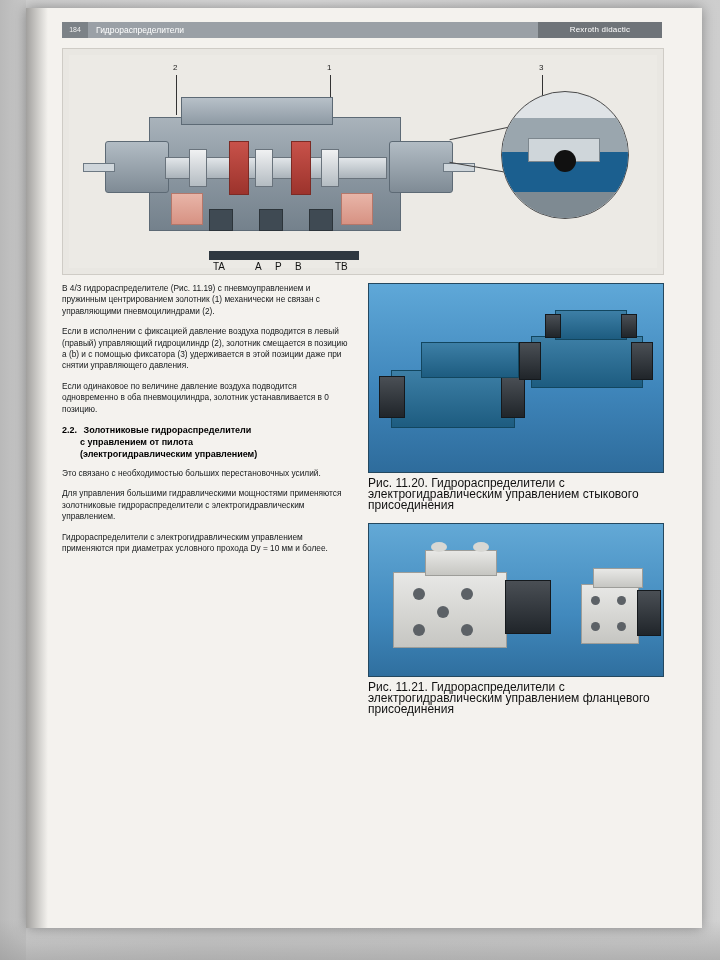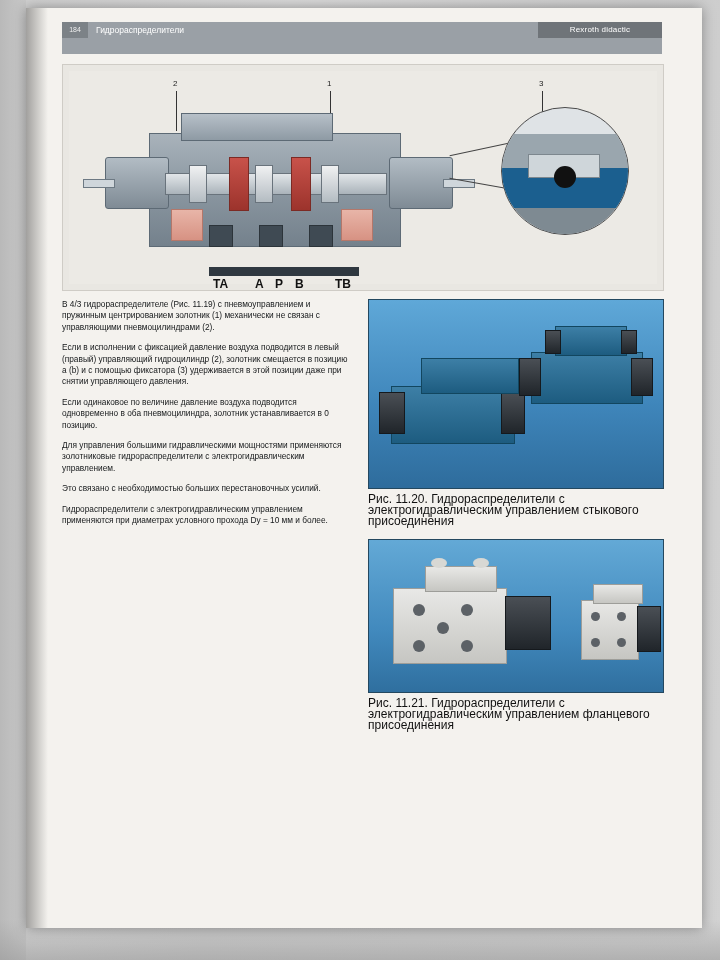--- a/index.html
+++ b/index.html
@@ -34,21 +34,21 @@
   }
   .page:before{ 
     content:"";position:absolute;left:0;top:0;width:22px;height:100%;
     background:linear-gradient(90deg,rgba(60,60,60,.45),rgba(120,120,120,0));
   }
   .content{
     position:absolute;left:36px;top:14px;width:600px;height:890px;
   }
   
   .hdr{
-    position:relative;height:32px;background:#9aa0a6;
+    position:relative;height:16px;background:#9aa0a6;
     color:#ffffff;font-size:8px;line-height:16px;padding-left:12px;
   }
   .hdr .pg{
     position:absolute;left:0;top:0;width:26px;height:16px;
     background:#7c8287;text-align:center;font-size:7px;line-height:16px;color:#eee;
   }
   .hdr .chaptitle{position:absolute;left:34px;top:0;font-size:8.5px;color:#fff;}
   .hdr .brand{
     position:absolute;right:0;top:0;width:124px;height:16px;
     background:#6f7479;color:#fff;font-size:8px;line-height:16px;text-align:center;
@@ -102,21 +102,21 @@
     position:absolute;background:linear-gradient(180deg,#c8524a,#9c332c);
     border:1px solid #7c2a24;
   }
   .pinkblk{
     position:absolute;background:linear-gradient(180deg,#e8b5a8,#d79283);
     border:1px solid #b4776a;
   }
   .darkport{
     position:absolute;background:#3f4a53;border:1px solid #2c343a;
   }
-  .port-lbl{position:absolute;font-size:12px;font-weight:bold;color:#111;}
+  .port-lbl{position:absolute;font-size:10px;font-weight:normal;color:#111;}
   .portbar{
     position:absolute;left:140px;top:196px;width:150px;height:9px;background:#2f3840;
   }
   
   .detail{
     position:absolute;right:28px;top:36px;width:126px;height:126px;border-radius:50%;
     border:1px solid #4a4a4a;background:#dfe3e6;overflow:hidden;
   }
   .detail .d1{position:absolute;left:0;top:26px;width:126px;height:34px;background:#9aa6ae;}
   .detail .d2{position:absolute;left:0;top:60px;width:126px;height:40px;background:#1b5f8f;}
@@ -222,23 +222,29 @@
     </div>
 
 
     <div class="cols">
 
       <div class="colL">
         <p class="t">В 4/3 гидрораспределителе (Рис. 11.19) с пневмоуправлением и пружинным центрированием золотник (1) механически не связан с управляющими пневмоцилиндрами (2).</p>
         <p class="t">Если в исполнении с фиксацией давление воздуха подводится в левый (правый) управляющий гидроцилиндр (2), золотник смещается в позицию a (b) и с помощью фиксатора (3) удерживается в этой позиции даже при снятии управляющего давления.</p>
         <p class="t">Если одинаковое по величине давление воздуха подводится одновременно в оба пневмоцилиндра, золотник устанавливается в 0 позицию.</p>
 
-
+        <h3 class="sec">
+          <span class="num">2.2.</span>
+          <span>Золотниковые гидрораспределители</span><br>
+          <span style="margin-left:18px;">с управлением от пилота</span><br>
+          <span style="margin-left:18px;">(электрогидравлическим управлением)</span>
+        </h3>
+
+        <p class="t">Это связано с необходимостью больших перестановочных усилий.</p>
         <p class="t">Для управления большими гидравлическими мощностями применяются золотниковые гидрораспределители с электрогидравлическим управлением.</p>
-        <p class="t">Это связано с необходимостью больших перестановочных усилий.</p>
         <p class="t">Гидрораспределители с электрогидравлическим управлением применяются при диаметрах условного прохода Dу = 10 мм и более.</p>
       </div>
 
       <div class="colR">
 
         <div class="photo p1">
           <div class="vl vlbody" style="left:22px;top:86px;width:122px;height:56px;"></div>
           <div class="coil" style="left:10px;top:92px;width:24px;height:40px;"></div>
           <div class="coil" style="left:132px;top:92px;width:22px;height:40px;"></div>
           <div class="vl vlbody" style="left:52px;top:58px;width:96px;height:34px;"></div>

